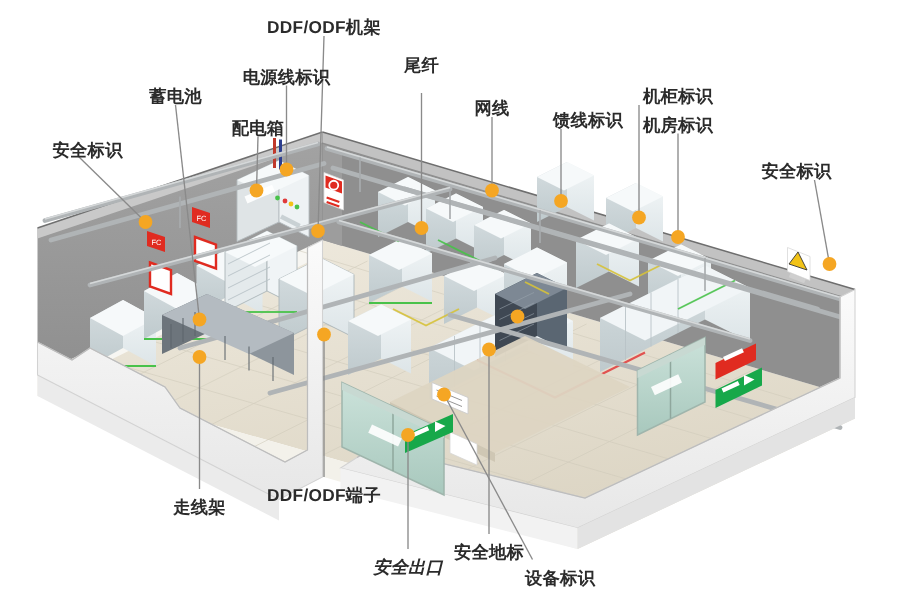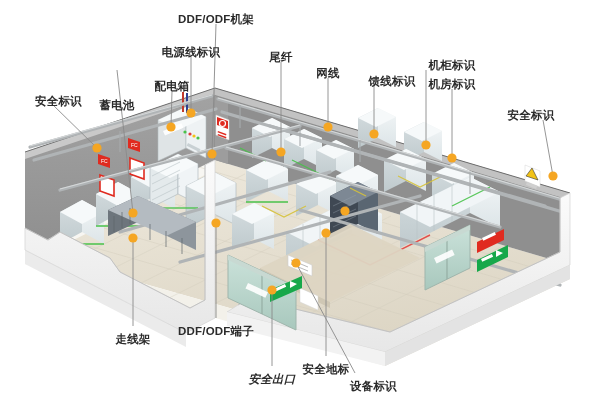--- a/index.html
+++ b/index.html
@@ -433,23 +433,23 @@
     <circle cx="345" cy="211" r="4.6" fill="#F5A623"></circle>
     <circle cx="272" cy="290" r="4.6" fill="#F5A623"></circle>
     <circle cx="296" cy="263" r="4.6" fill="#F5A623"></circle>
     <circle cx="326" cy="233" r="4.6" fill="#F5A623"></circle>
   </g>
 </svg>
 </div>
 
 <div id="labels-top">
     <div class="lbl mid" style="left: 216px; top: 14px;">DDF/ODF机架</div>
-    <div class="lbl mid" style="left: 117px; top: 60px; margin-top: 40px;">蓄电池</div>
+    <div class="lbl mid" style="left: 117px; top: 60px;">蓄电池</div>
     <div class="lbl mid" style="left: 191px; top: 47px;">电源线标识</div>
-    <div class="lbl mid" style="left: 281px; top: 52px;">尾纤</div>
+    <div class="lbl mid" style="left: 281px; top: 39px;">尾纤</div>
     <div class="lbl mid" style="left: 328px; top: 68px;">网线</div>
     <div class="lbl mid" style="left: 172px; top: 81px;">配电箱</div>
     <div class="lbl mid" style="left: 374px; top: 76px; margin-left: 18px;">馈线标识</div>
     <div class="lbl mid" style="left: 426px; top: 60px; margin-left: 26px;">机柜标识</div>
     <div class="lbl mid" style="left: 452px; top: 79px; font-family: Liberation Serif, serif;">机房标识</div>
     <div class="lbl lft" style="left: 35px; top: 96px;">安全标识</div>
     <div class="lbl mid" style="left: 531px; top: 110px;">安全标识</div>
   </div>
 <div id="labels-bottom">
     <div class="lbl mid" style="left: 133px; top: 334px; text-align: center;">走线架</div>

